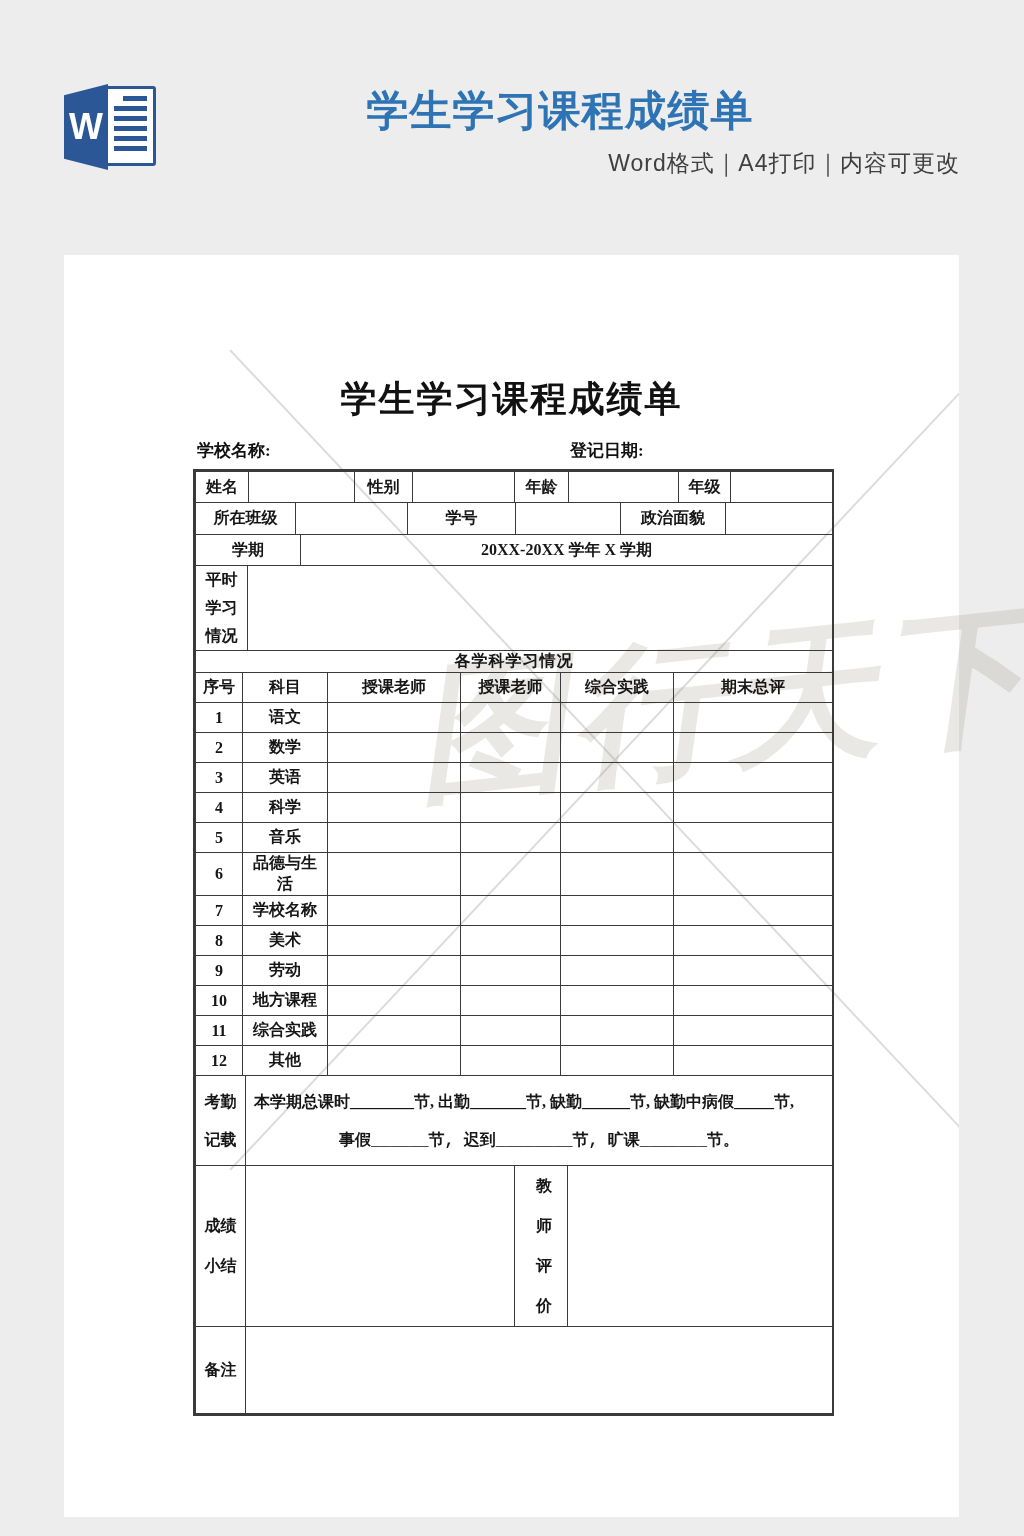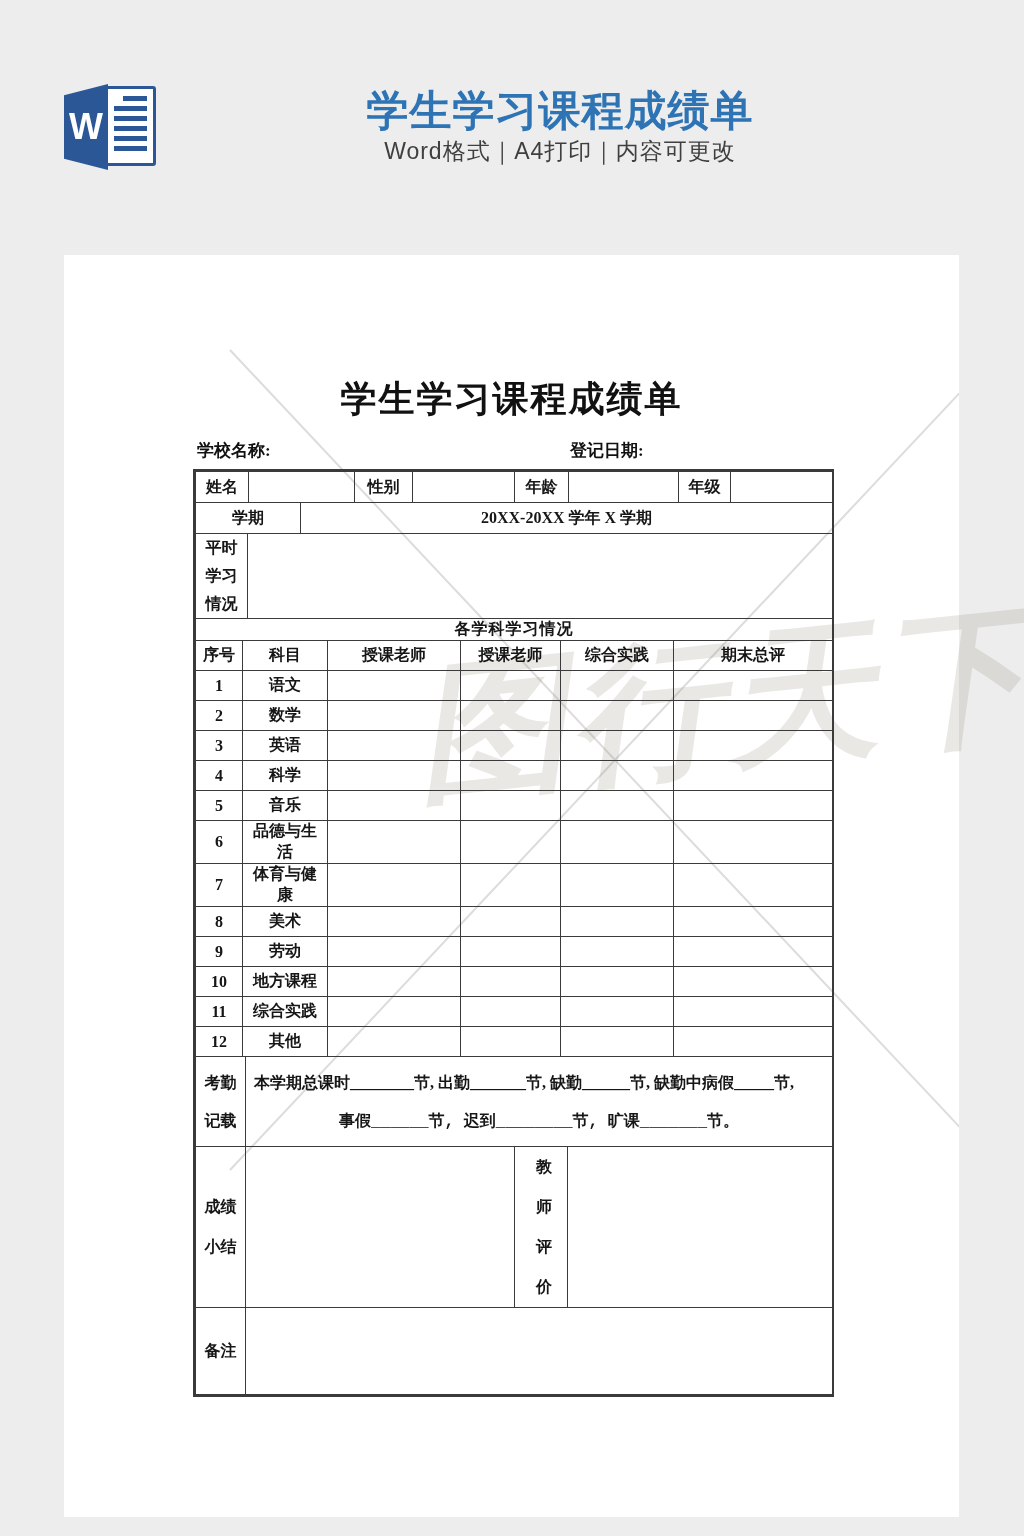--- a/index.html
+++ b/index.html
@@ -30,21 +30,21 @@
     clip-path:polygon(0 13%, 100% 0, 100% 100%, 0 87%);
     display:flex; align-items:center; justify-content:center;
   }
   .word-icon .cover span{
     color:#fff; font-family:"Liberation Sans","DejaVu Sans",sans-serif;
     font-weight:bold; font-size:36px; line-height:1;
   }
   .hero-text{ position:absolute; left:160px; top:86px; width:800px; text-align:center;
     font-family:"Liberation Sans","DejaVu Sans",sans-serif; }
   .hero-title{ font-size:42px; line-height:1.18; font-weight:bold; color:#2e74b5; letter-spacing:1px; }
-  .hero-sub{ margin-top:0; font-size:23px; color:#3f3f3f; letter-spacing:1px; }
+  .hero-sub{ margin-top:12px; font-size:23px; color:#3f3f3f; letter-spacing:1px;text-align:right; }
 
   
   .page{
     position:absolute; left:64px; top:255px; width:895px; height:1262px;
     background:#ffffff;
   }
   .wm-lines{ position:absolute; left:0; top:0; z-index:0; }
   .wm-text{
     position:absolute; left:350px; top:350px; width:620px; z-index:0;
     font-size:150px; font-weight:bold; font-style:italic;
@@ -146,20 +146,40 @@
           <td>性别</td>
           <td></td>
           <td>年龄</td>
           <td></td>
           <td>年级</td>
           <td></td>
         </tr>
       </tbody>
         </table>
 
+      <table class="h32">
+        <colgroup>
+            <col style="width:100px">
+            <col style="width:112px">
+            <col style="width:108px">
+            <col style="width:105px">
+            <col style="width:105px">
+            <col style="width:107px">
+          </colgroup>
+        <tbody>
+            <tr>
+          <td>所在班级</td>
+          <td></td>
+          <td>学号</td>
+          <td></td>
+          <td>政治面貌</td>
+          <td></td>
+        </tr>
+      </tbody>
+        </table>
 
       <table class="h31">
         <colgroup>
             <col style="width:105px">
             <col style="width:532px">
           </colgroup>
         <tbody>
             <tr>
           <td>学期</td>
           <td>20XX-20XX 学年 X 学期</td>
@@ -244,21 +264,21 @@
         <tr class="h30">
           <td>6</td>
           <td>品德与生活</td>
           <td></td>
               <td></td>
               <td></td>
               <td></td>
         </tr>
         <tr class="h30">
           <td>7</td>
-          <td>体育与健康</td>
+          <td>学校名称</td>
           <td></td>
               <td></td>
               <td></td>
               <td></td>
         </tr>
         <tr class="h30">
           <td>8</td>
           <td>美术</td>
           <td></td>
               <td></td>

